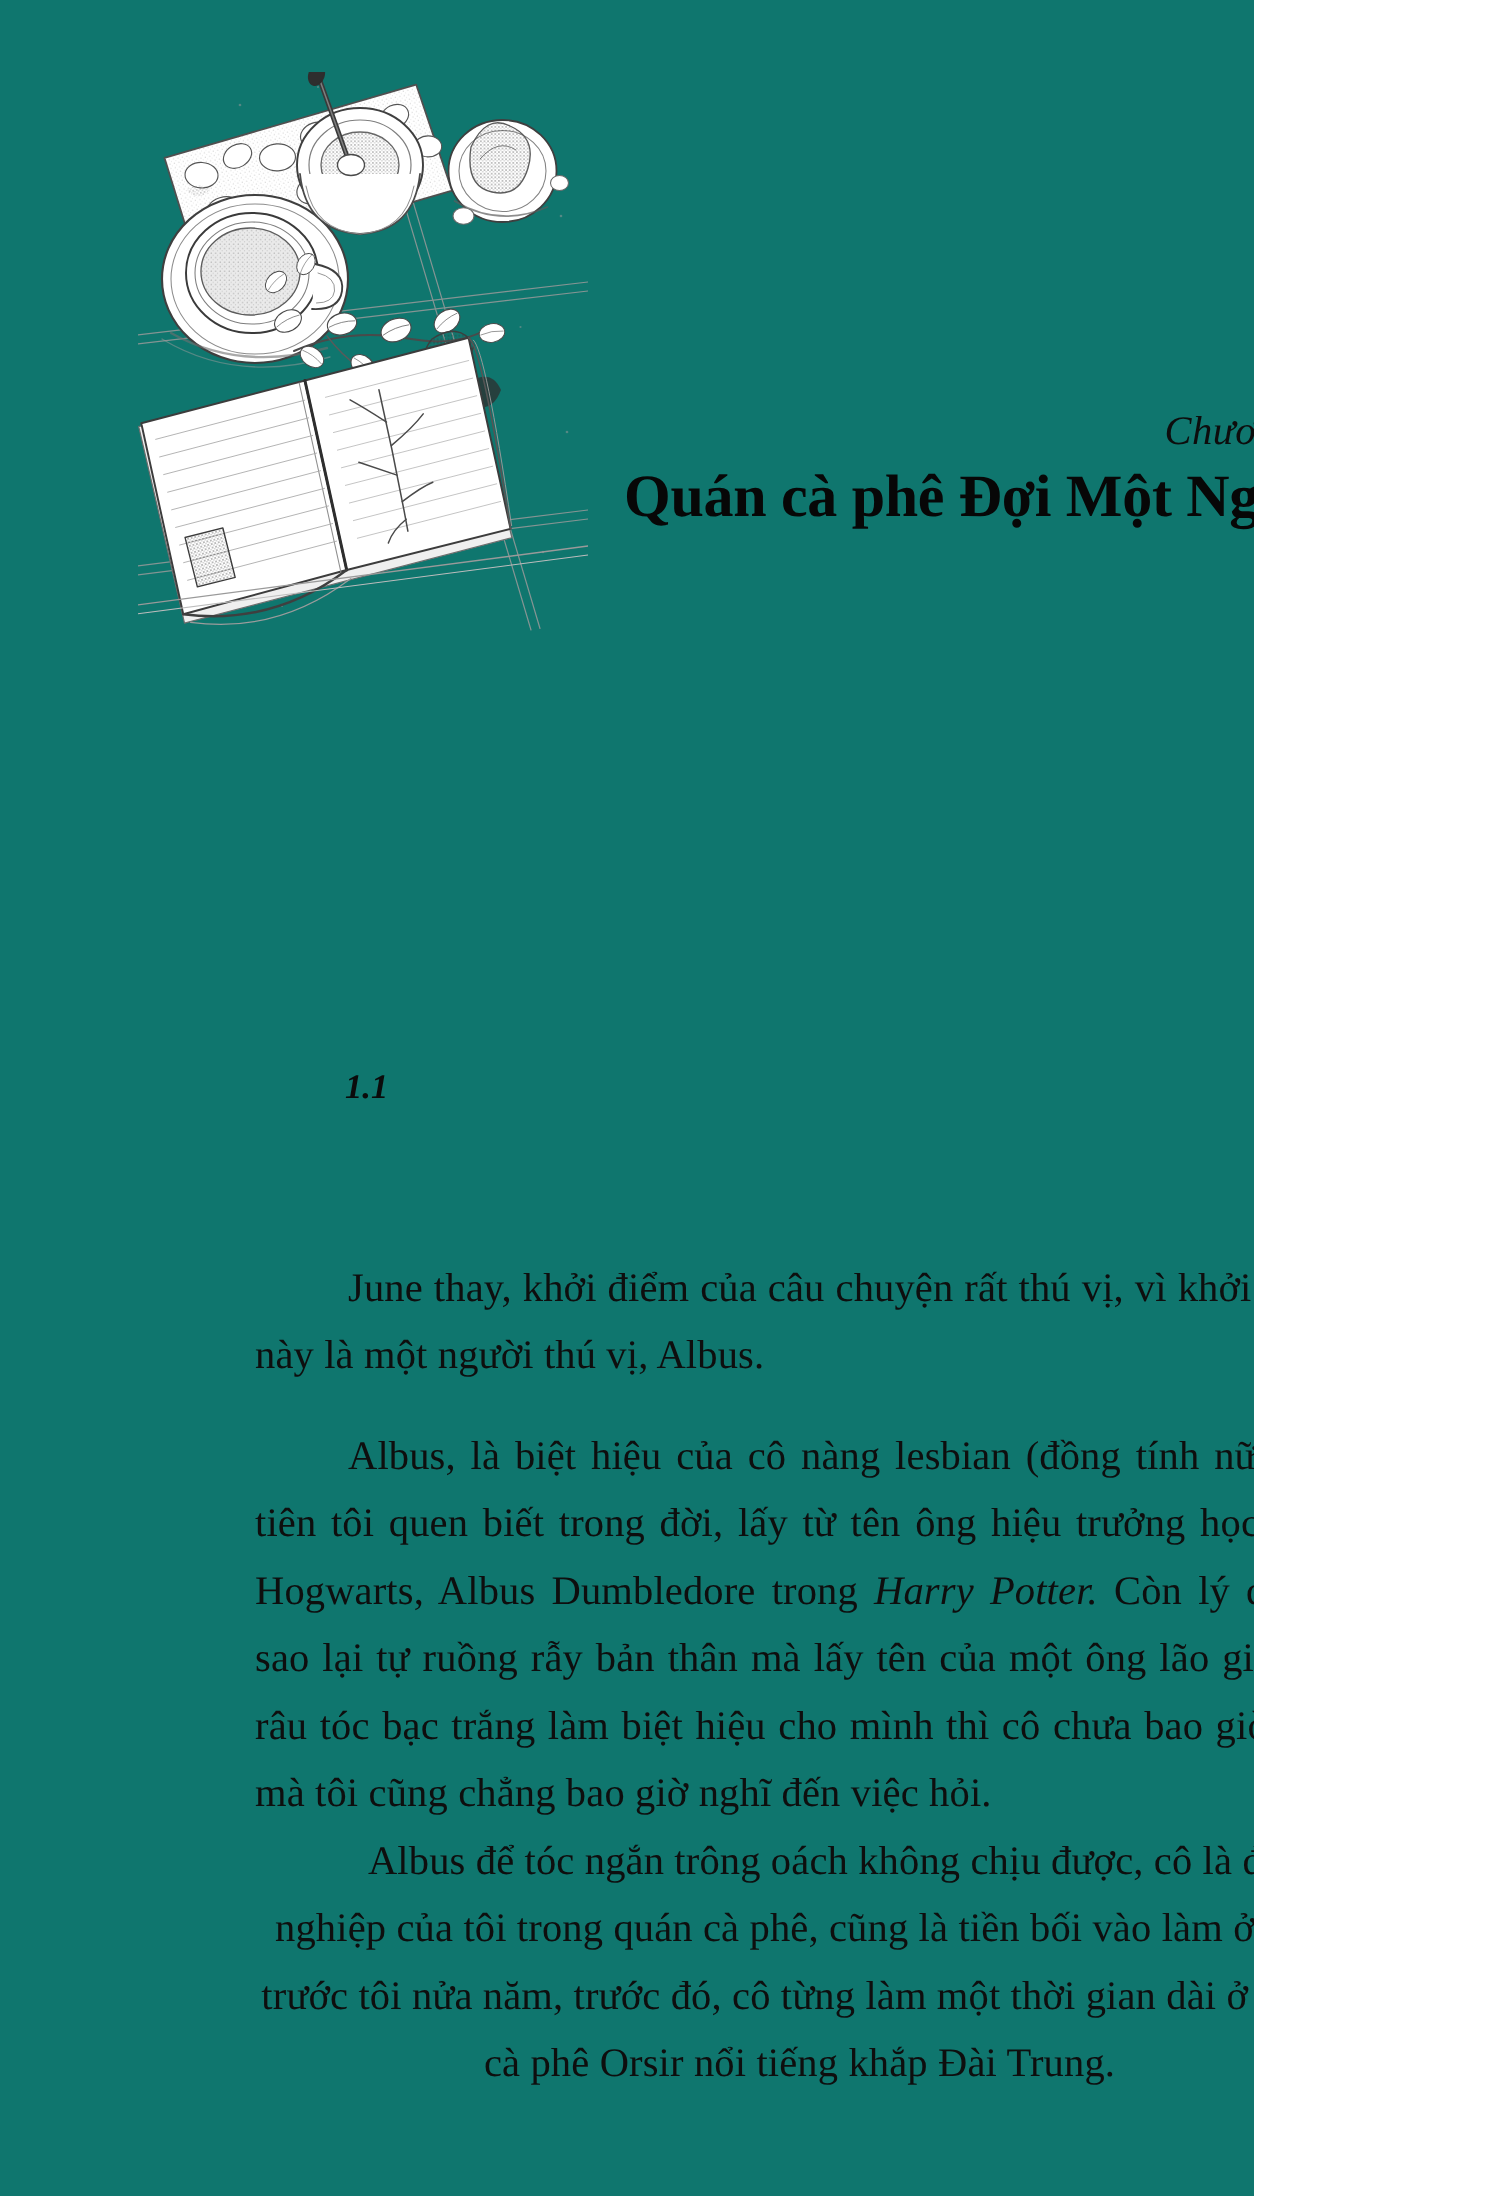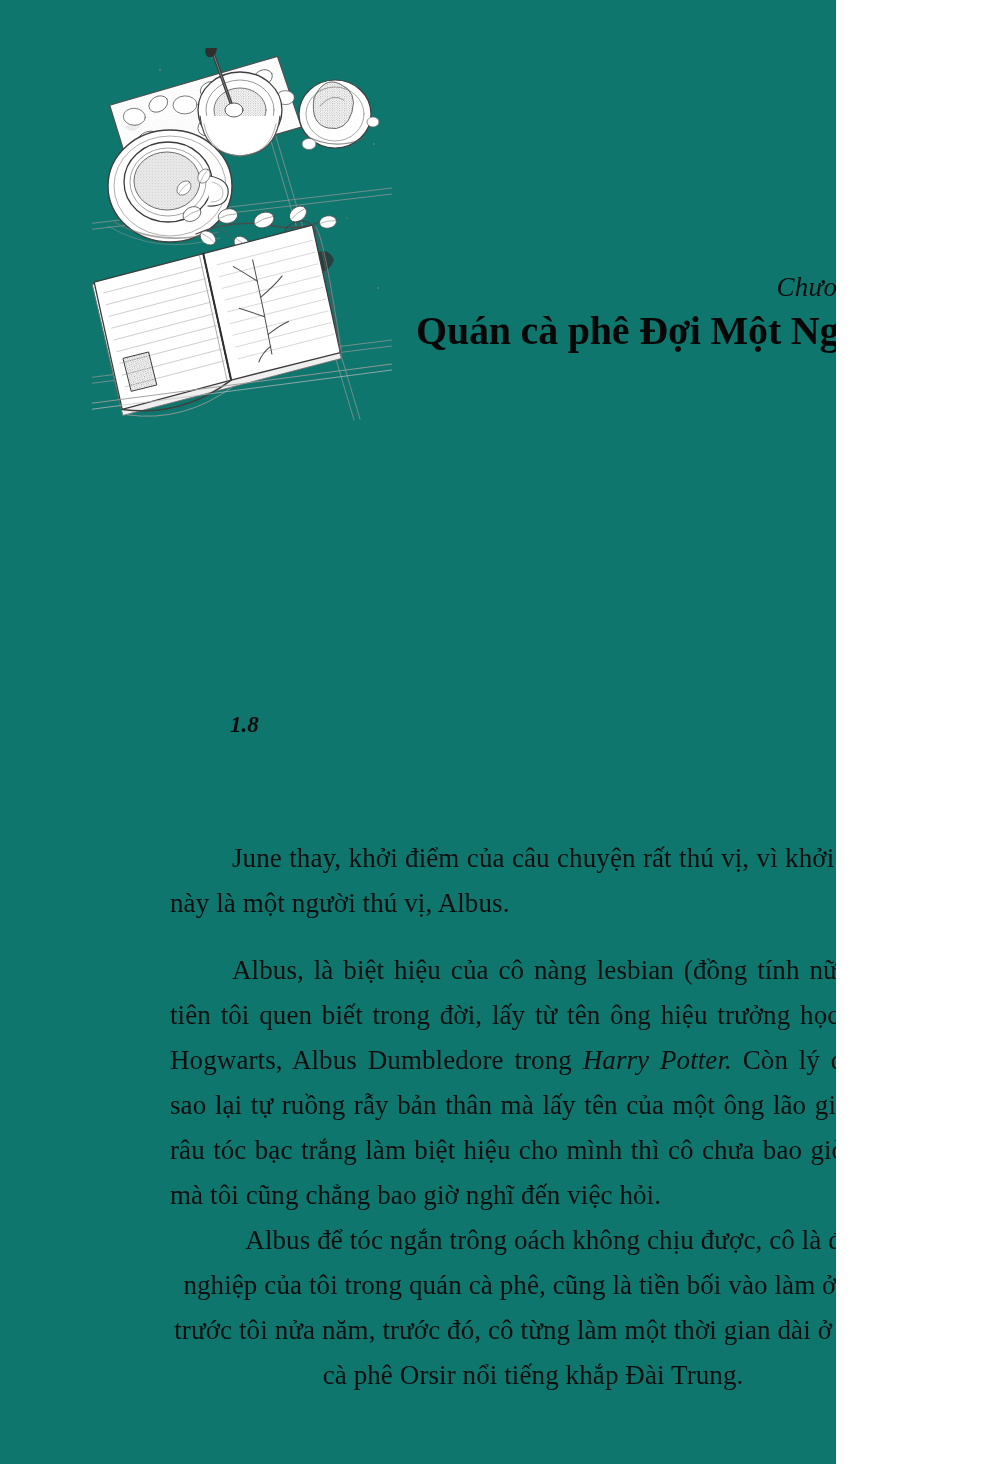--- a/index.html
+++ b/index.html
@@ -312,21 +312,21 @@
       </g>
     </svg>
   </div>
 
   <div class="chapter-head">
     <div class="chapter-kicker">Chương 1:</div>
     <div class="chapter-title">Quán cà phê Đợi Một Người</div>
   </div>
 
 
-  <div class="section-number">1.8</div>
+  <div class="section-number">1.1</div>
 
   <div class="body-text">
     <p>June thay, khởi điểm của câu chuyện rất thú vị, vì khởi điểm này là một người thú vị, Albus.</p>
 
     <p class="spaced-before"><span>Albus, là biệt hiệu của cô nàng lesbian (đồng tính nữ) đầu tiên tôi quen biết trong đời, lấy từ tên ông hiệu trưởng học viện Hogwarts, Albus Dumbledore trong </span><em>Harry Potter.</em><span> Còn lý do tại sao lại tự ruồng rẫy bản thân mà lấy tên của một ông lão già nua râu tóc bạc trắng làm biệt hiệu cho mình thì cô chưa bao giờ nói, mà tôi cũng chẳng bao giờ nghĩ đến việc hỏi.</span></p>
 
     <p>Albus để tóc ngắn trông oách không chịu được, cô là đồng nghiệp của tôi trong quán cà phê, cũng là tiền bối vào làm ở đây trước tôi nửa năm, trước đó, cô từng làm một thời gian dài ở quán cà phê Orsir nổi tiếng khắp Đài Trung.</p>
   </div>
 
 </div>

